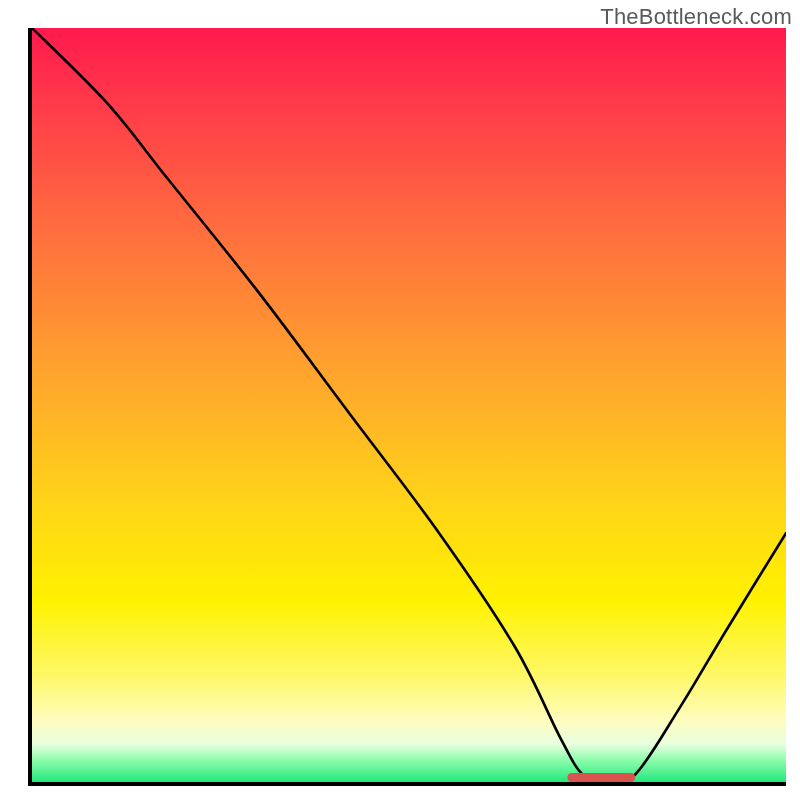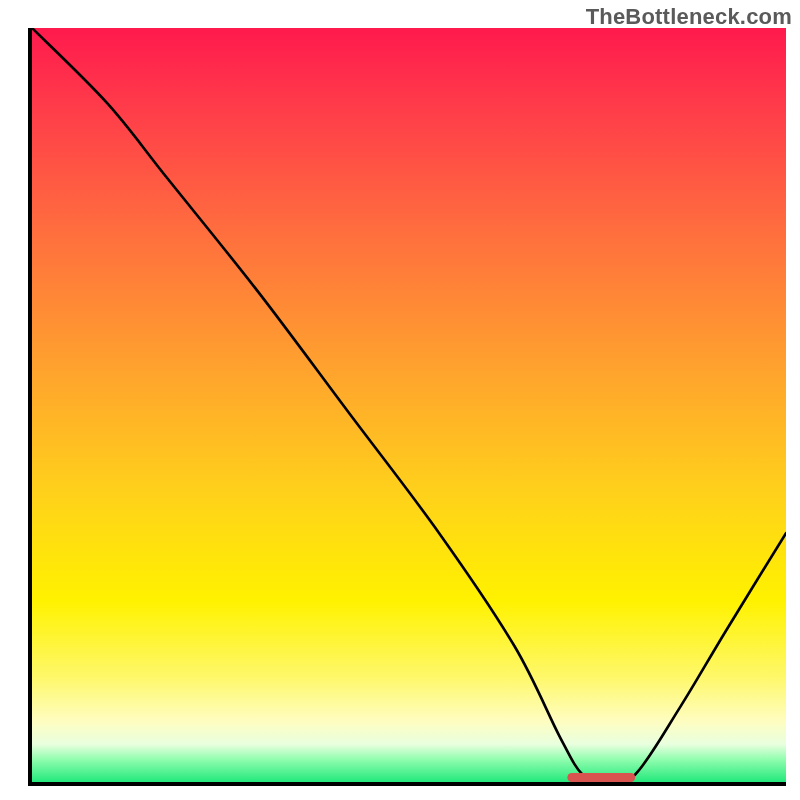--- a/index.html
+++ b/index.html
@@ -14,21 +14,21 @@
   .frame {
     position: relative;
     width: 800px;
     height: 800px;
   }
   .watermark {
     position: absolute;
     top: 4px;
     right: 8px;
     font-size: 22px;
-    font-weight: 700;
+    font-weight: 400;
     color: #5a5a5a;
     letter-spacing: 0.2px;
   }
   .plot-area {
     position: absolute;
     left: 28px;
     top: 28px;
     width: 758px;
     height: 758px;
     border-left: 4px solid #000;

